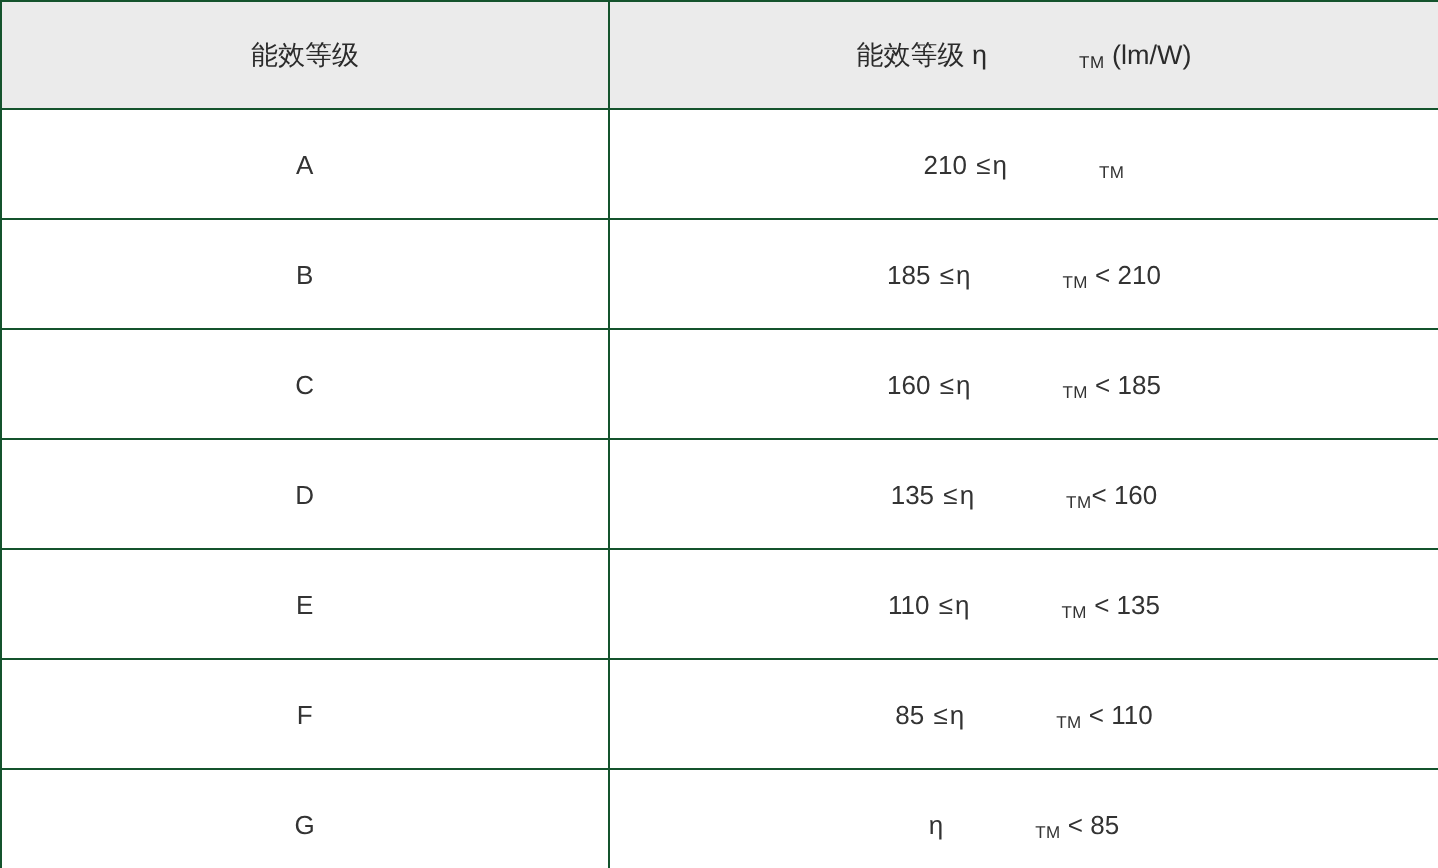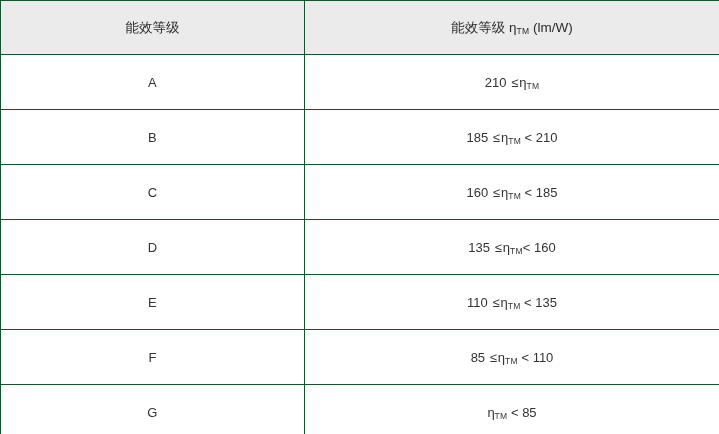--- a/index.html
+++ b/index.html
@@ -58,20 +58,21 @@
   }
   .eta {
     font-style: normal;
   }
   .sub {
     font-size: 8.5px;
     vertical-align: baseline;
     position: relative;
     top: 2px;
     letter-spacing: 0.2px;
+    padding-left: 46px;
   }
   .le {
     padding: 0 1px;
   }
 </style>
 </head>
 <body>
 
 <div class="table-wrap">
   <table class="efficiency-table">

